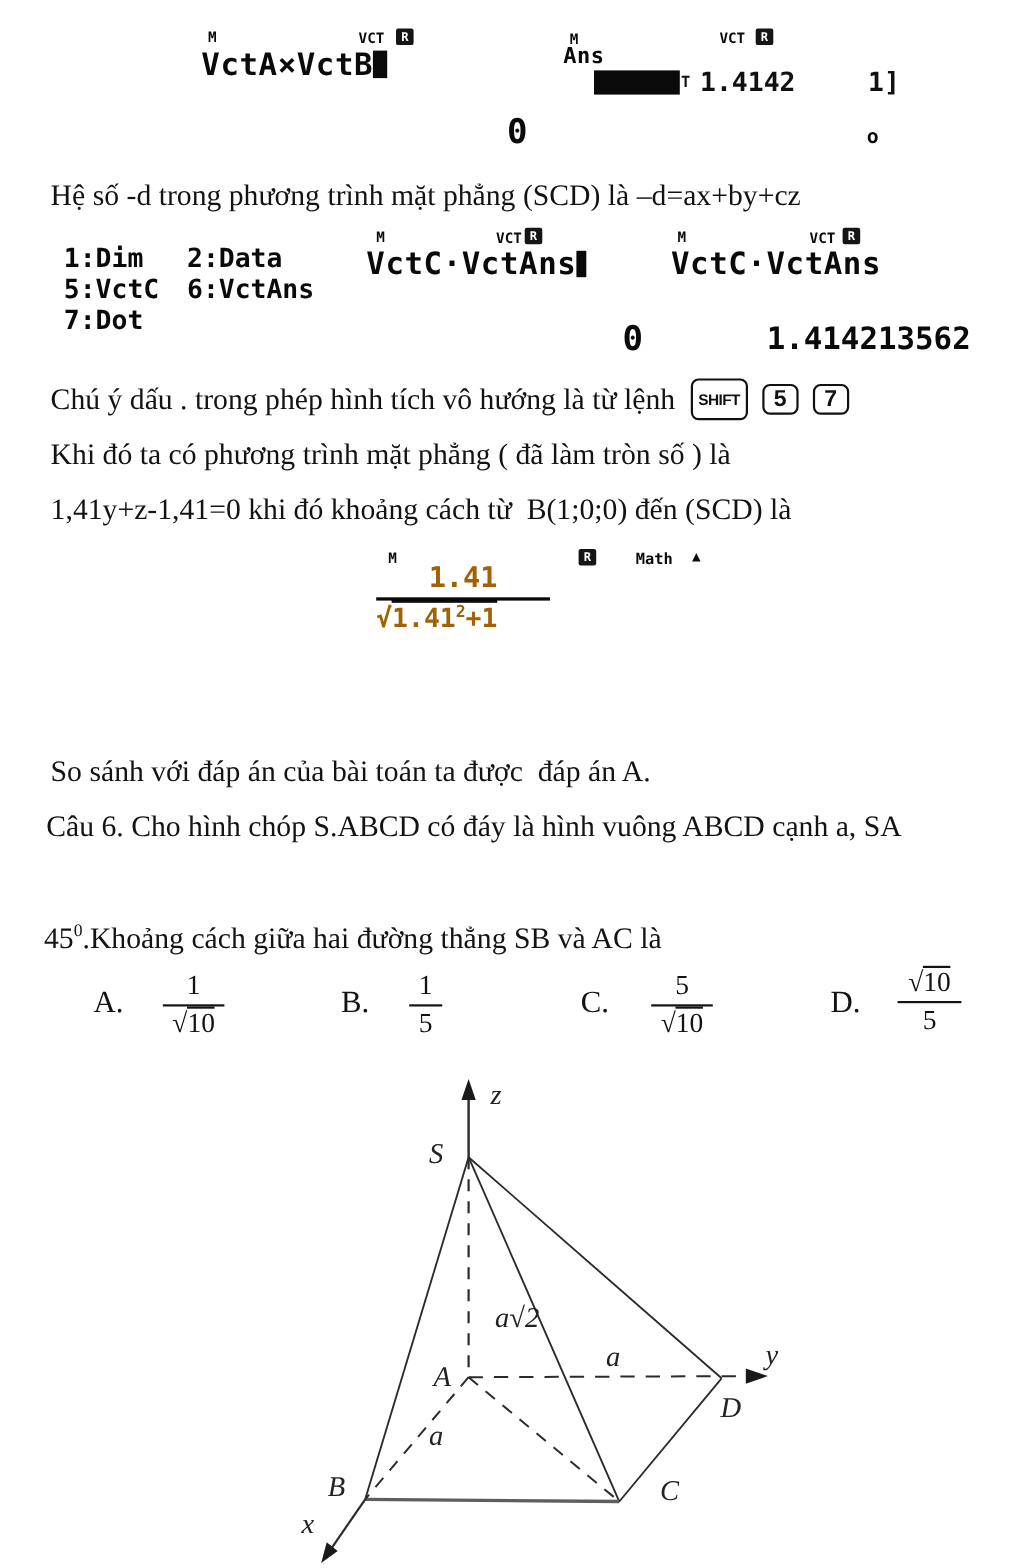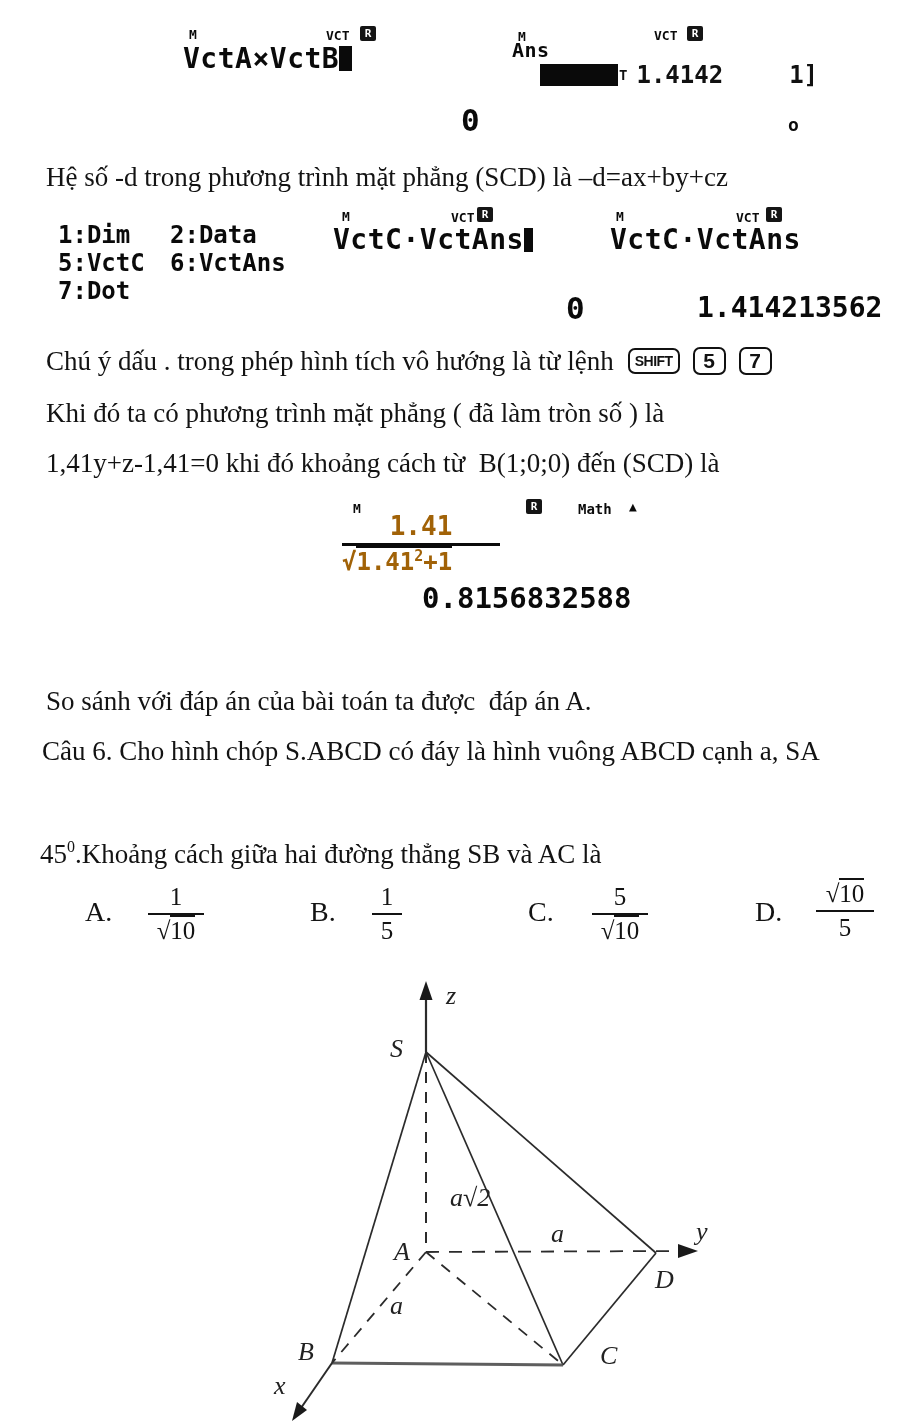--- a/index.html
+++ b/index.html
@@ -28,21 +28,21 @@
   .ansrow{position:absolute;left:540px;top:62px;display:flex;align-items:center;height:26px;}
   .ansblock{width:78px;height:22px;background:#0a0a0a;}
   .anst{font-family:"DejaVu Sans Mono",monospace;font-weight:bold;font-size:14px;margin-left:1px;}
   .ansval{font-family:"DejaVu Sans Mono",monospace;font-weight:bold;font-size:24px;margin-left:9px;}
   .anstail{font-family:"DejaVu Sans Mono",monospace;font-weight:bold;font-size:24px;margin-left:66px;}
   
   .keyline{display:flex;align-items:center;}
   .key{display:inline-flex;align-items:center;justify-content:center;border:2.5px solid #111;
        border-radius:7px;background:#fff;font-family:"Liberation Sans",sans-serif;font-weight:bold;
        color:#111;box-sizing:border-box;}
-  .key-shift{height:26px;padding:0 5px;font-size:14px;letter-spacing:-0.5px;margin-left:14px;}
+  .key-shift{height:38px;padding:0 5px;font-size:14px;letter-spacing:-0.5px;margin-left:14px;}
   .key-digit{width:33px;height:28px;font-size:21px;margin-left:13px;}
   
   .cfrac{position:absolute;left:342px;top:511px;width:158px;text-align:center;color:#a16207;}
   .cnum{font-family:"DejaVu Sans Mono",monospace;font-weight:bold;font-size:26px;
         border-bottom:3px solid #0a0a0a;padding-bottom:2px;}
   .cden{font-family:"DejaVu Sans Mono",monospace;font-weight:bold;font-size:24px;
         padding-top:1px;text-align:left;}
   .cden sup{font-size:15px;}
   .ovl2{border-top:3px solid #0a0a0a;}
   
@@ -119,21 +119,20 @@
   <div class="tline" style="left:46px;top:446px">1,41y+z-1,41=0 khi đó khoảng cách từ  B(1;0;0) đến (SCD) là</div>
 
   <div class="cind" style="left:353px;top:501px">M</div>
   <div class="rbox" style="left:526px;top:499px">R</div>
   <div class="cind" style="left:578px;top:501px;font-size:14px">Math</div>
   <div class="cind" style="left:629px;top:499px;font-size:13px">▲</div>
   <div class="cfrac">
     <div class="cnum">1.41</div>
     <div class="cden"><span>√</span><span class="ovl2"><span>1.41</span><sup>2</sup><span>+1</span></span></div>
   </div>
-  <div class="cres" style="left:422px;top:581px">0.8156832588</div>
 
   <div class="tline" style="left:46px;top:684px">So sánh với đáp án của bài toán ta được  đáp án A.</div>
   <div class="tline" style="left:42px;top:734px">Câu 6. Cho hình chóp S.ABCD có đáy là hình vuông ABCD cạnh a, SA</div>
   <div class="tline" style="left:40px;top:830px"><span>45</span><sup class="deg">0</sup><span>.Khoảng cách giữa hai đường thẳng SB và AC là</span></div>
 
   <div class="opt-label" style="left:85px;top:896px">A.</div>
   <div class="frac" style="left:148px;top:882px;width:56px">
     <span class="ftop"><span>1</span></span>
     <span class="fbot"><span>√</span><span class="ovl">10</span></span>
   </div>

